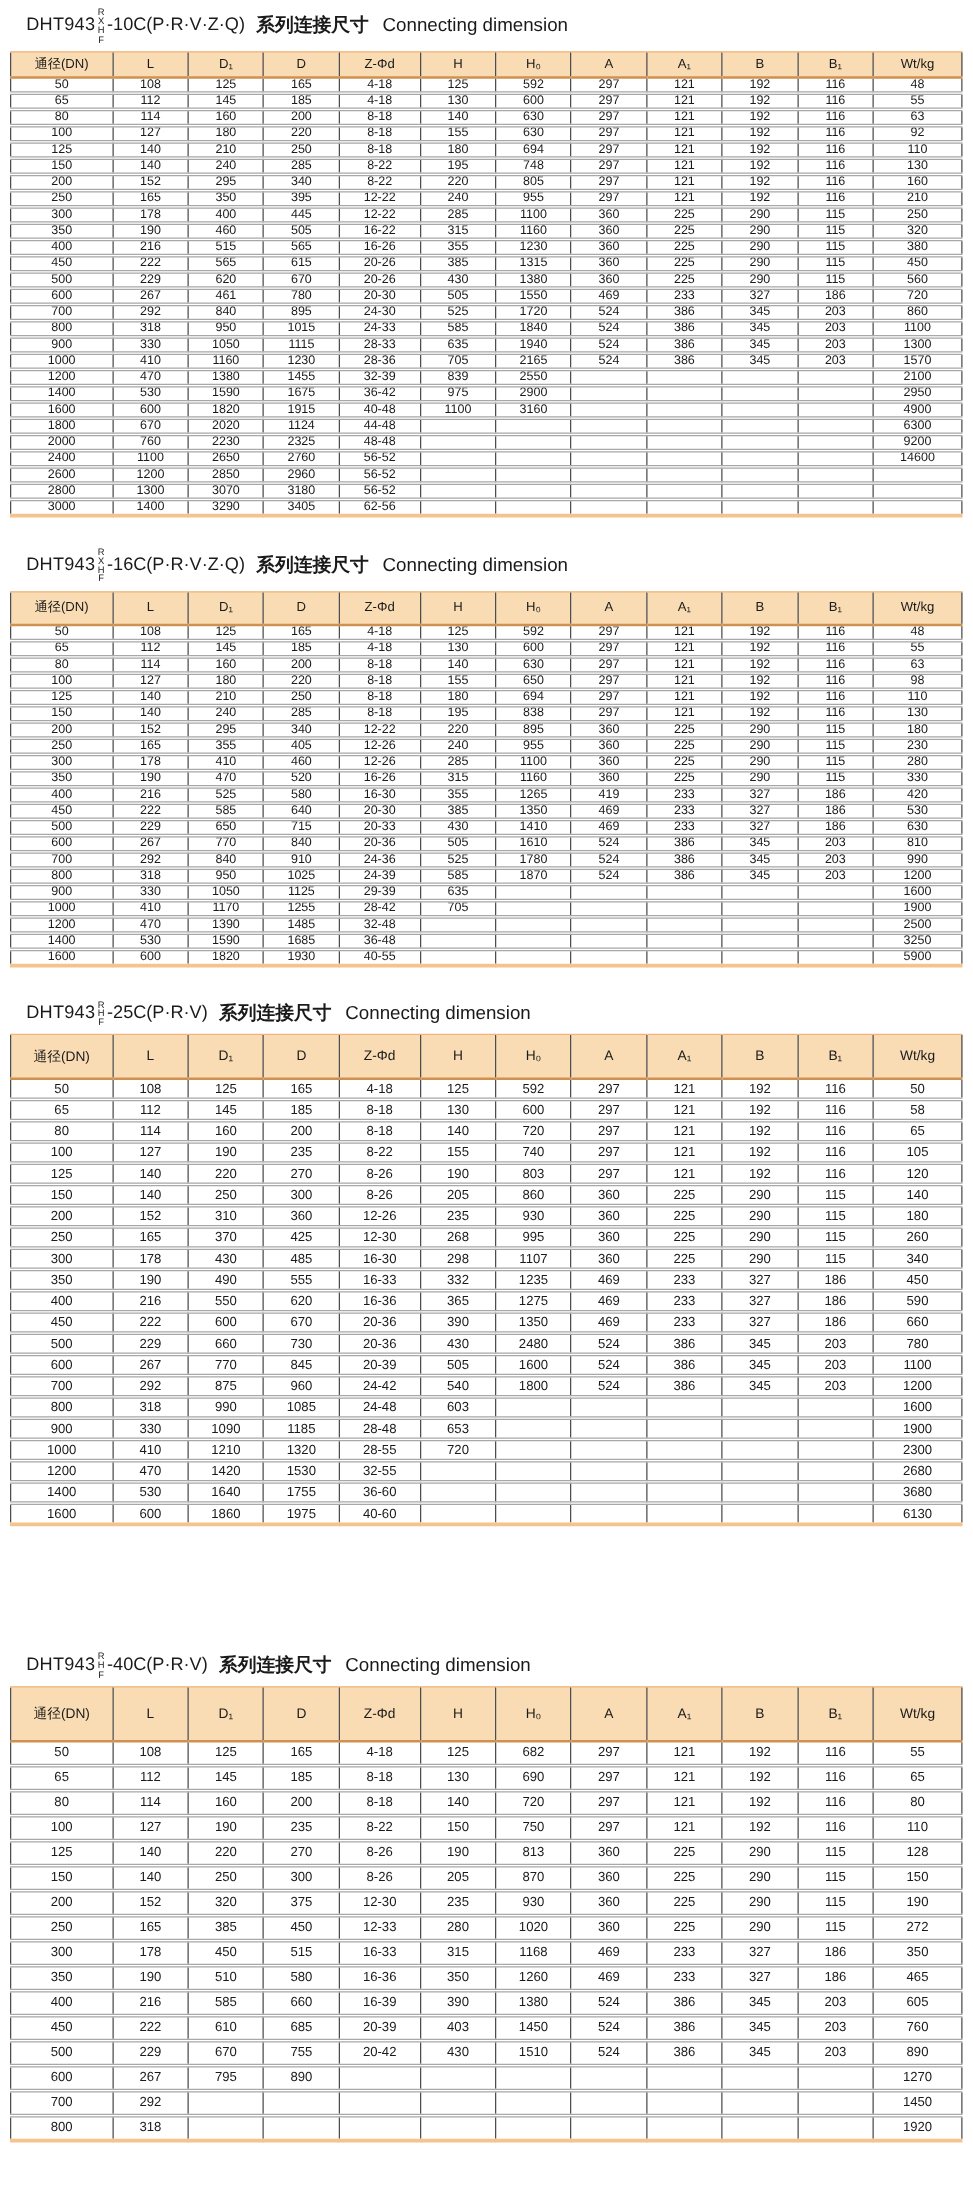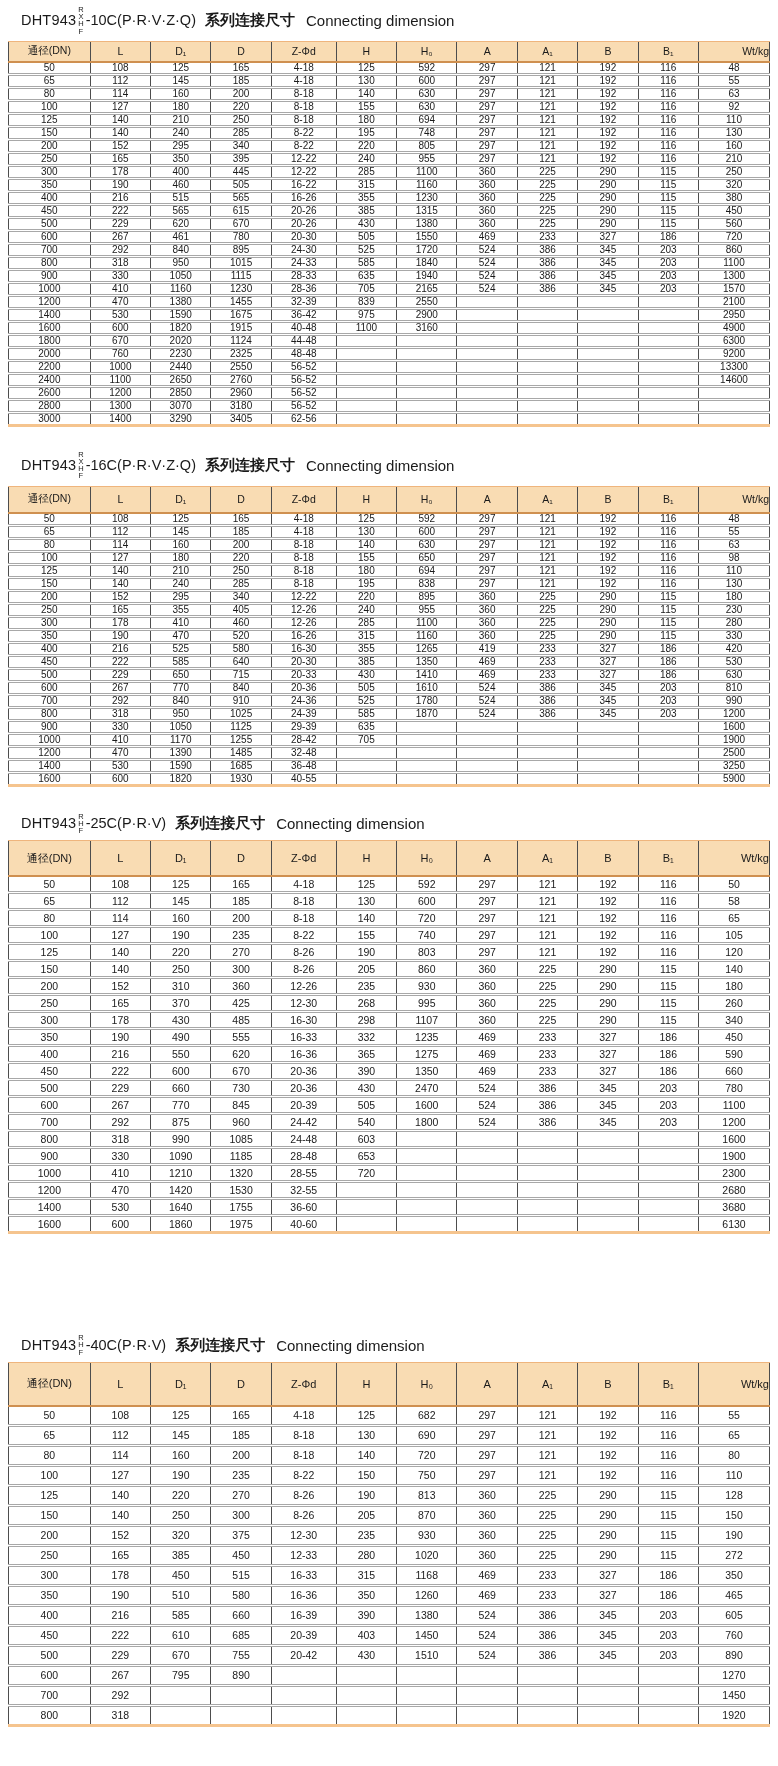--- a/index.html
+++ b/index.html
@@ -28,21 +28,21 @@
              text-align:center; padding:0; }
   th, td { border-left:1px solid #4d4d4d; }
   th:first-child, td:first-child { border-left:none; }
   tbody td { text-align:center; padding:0; white-space:nowrap; overflow:hidden; }
   tbody tr { border-bottom:3px double #a8a8a8; }
   tbody tr:last-child { border-bottom:none; }
 
   
   th:first-child  { width:10.6%; }
   th:nth-child(5) { width:8.4%; }
-  th:nth-child(12){ width:9.2%;text-align:right; }
+  th:nth-child(12){ width:9.2%; }
 
   
   #tables-root > section:nth-child(1) thead th { height:19px; font-size:10.5px; }
   #tables-root > section:nth-child(1) tbody td { height:10px; line-height:10px; font-size:10px; }
 
   #tables-root > section:nth-child(2) { margin-top:24px; }
   #tables-root > section:nth-child(2) thead th { height:25px; font-size:10.5px; }
   #tables-root > section:nth-child(2) tbody td { height:10px; line-height:10px; font-size:10px; }
 
   #tables-root > section:nth-child(3) { margin-top:26px; }
@@ -405,34 +405,20 @@
               <td>48-48</td>
               <td></td>
               <td></td>
               <td></td>
               <td></td>
               <td></td>
               <td></td>
               <td>9200</td>
             </tr>
             <tr>
-              <td>2200</td>
-              <td>1000</td>
-              <td>2440</td>
-              <td>2550</td>
-              <td>56-52</td>
-              <td></td>
-              <td></td>
-              <td></td>
-              <td></td>
-              <td></td>
-              <td></td>
-              <td>13300</td>
-            </tr>
-            <tr>
               <td>2400</td>
               <td>1100</td>
               <td>2650</td>
               <td>2760</td>
               <td>56-52</td>
               <td></td>
               <td></td>
               <td></td>
               <td></td>
               <td></td>
@@ -1012,21 +998,21 @@
               <td>186</td>
               <td>660</td>
             </tr>
             <tr>
               <td>500</td>
               <td>229</td>
               <td>660</td>
               <td>730</td>
               <td>20-36</td>
               <td>430</td>
-              <td>2470</td>
+              <td>2480</td>
               <td>524</td>
               <td>386</td>
               <td>345</td>
               <td>203</td>
               <td>780</td>
             </tr>
             <tr>
               <td>600</td>
               <td>267</td>
               <td>770</td>

